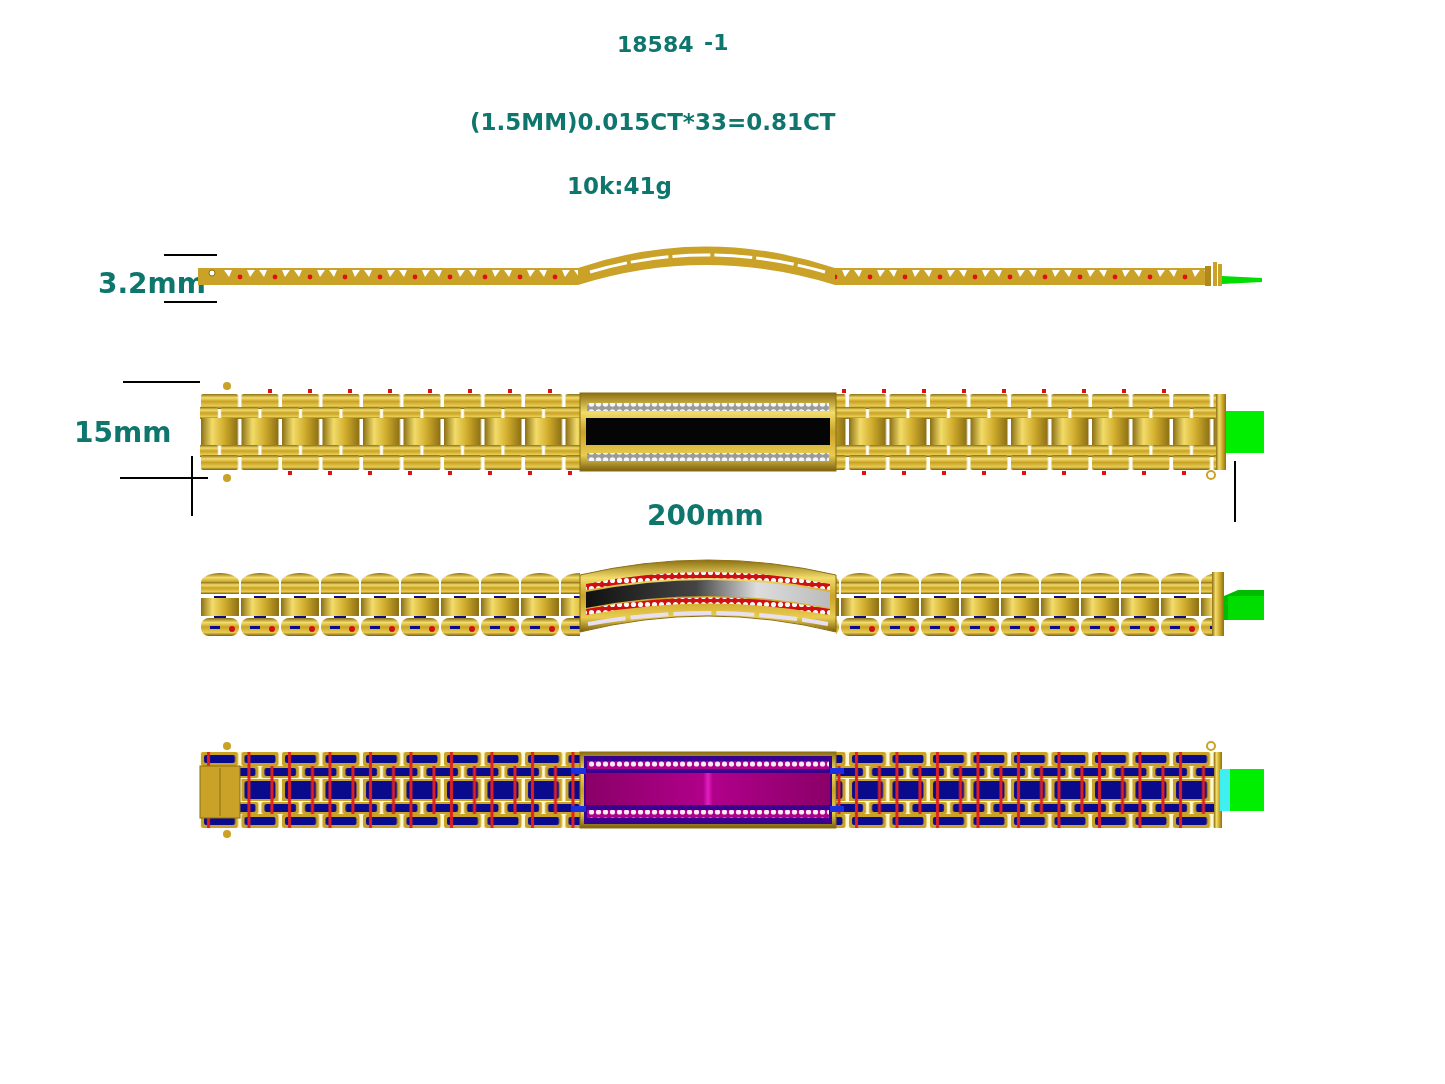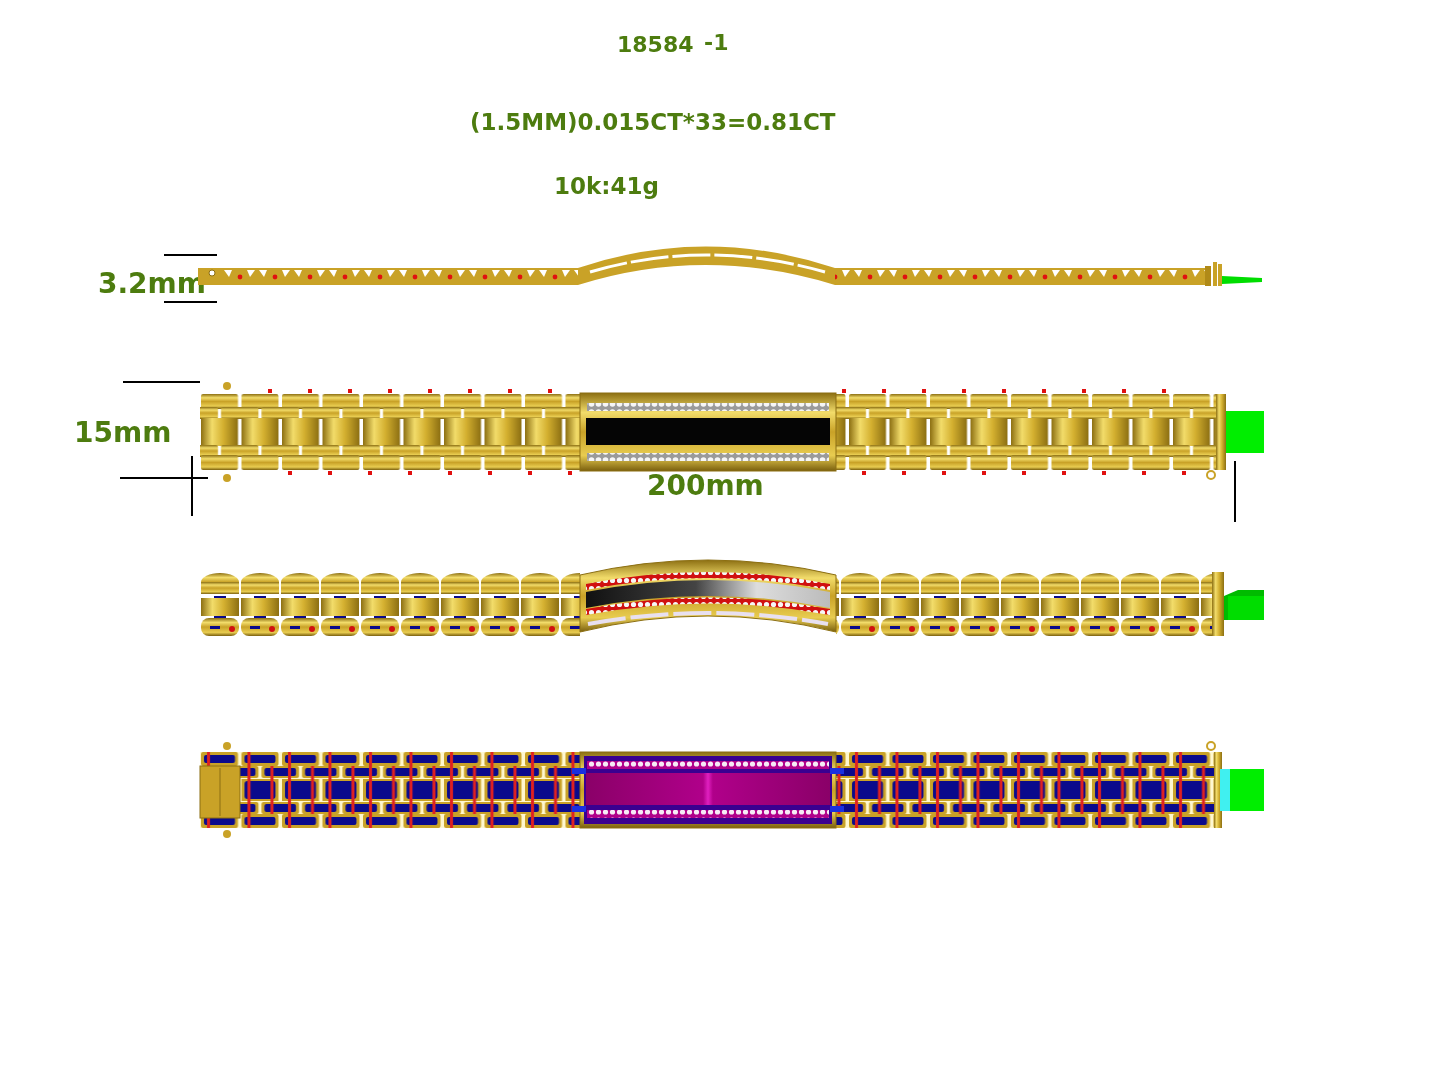--- a/index.html
+++ b/index.html
@@ -1,35 +1,35 @@
 <!DOCTYPE html>
 <html><head>
 <meta charset="utf-8">
 <style>
   html, body { margin:0; padding:0; background:#ffffff; }
   body { width:1445px; height:1084px; position:relative; overflow:hidden; font-family:"DejaVu Sans", sans-serif; }
-  .txt { position:absolute; font-weight:bold; color:#4d7c0f; white-space:nowrap; font-family:"DejaVu Sans", sans-serif; }
+  .txt { position:absolute; font-weight:bold; color:#0f766e; white-space:nowrap; font-family:"DejaVu Sans", sans-serif; }
   .t-model { left:617px; top:32px; font-size:22px; }
   .t-suffix { left:704px; top:30px; font-size:22px; }
   .t-stones { left:470px; top:109px; font-size:23px; }
-  .t-metal { left:554px; top:173px; font-size:23px; }
+  .t-metal { left:567px; top:173px; font-size:23px; }
   .t-dim { font-size:28px; }
   svg { position:absolute; left:0; top:0; }
 </style>
 </head>
 <body>
 
 <div class="txt t-model">18584</div>
 <div class="txt t-suffix">-1</div>
 <div class="txt t-stones">(1.5MM)0.015CT*33=0.81CT</div>
 <div class="txt t-metal">10k:41g</div>
 
 <div class="txt t-dim" style="left:98px;top:267px;">3.2mm</div>
 <div class="txt t-dim" style="left:74px;top:416px;">15mm</div>
-<div class="txt t-dim" style="left:647px;top:469px;">200mm</div>
+<div class="txt t-dim" style="left:647px;top:499px;">200mm</div>
 
 <svg width="1445" height="1084" viewBox="0 0 1445 1084">
   <defs>
     <linearGradient id="goldV" x1="0" y1="0" x2="0" y2="1">
       <stop offset="0" stop-color="#8c6f12"></stop>
       <stop offset="0.25" stop-color="#f2dc6a"></stop>
       <stop offset="0.5" stop-color="#c9a227"></stop>
       <stop offset="0.8" stop-color="#e8cc50"></stop>
       <stop offset="1" stop-color="#7a5f0e"></stop>
     </linearGradient>

